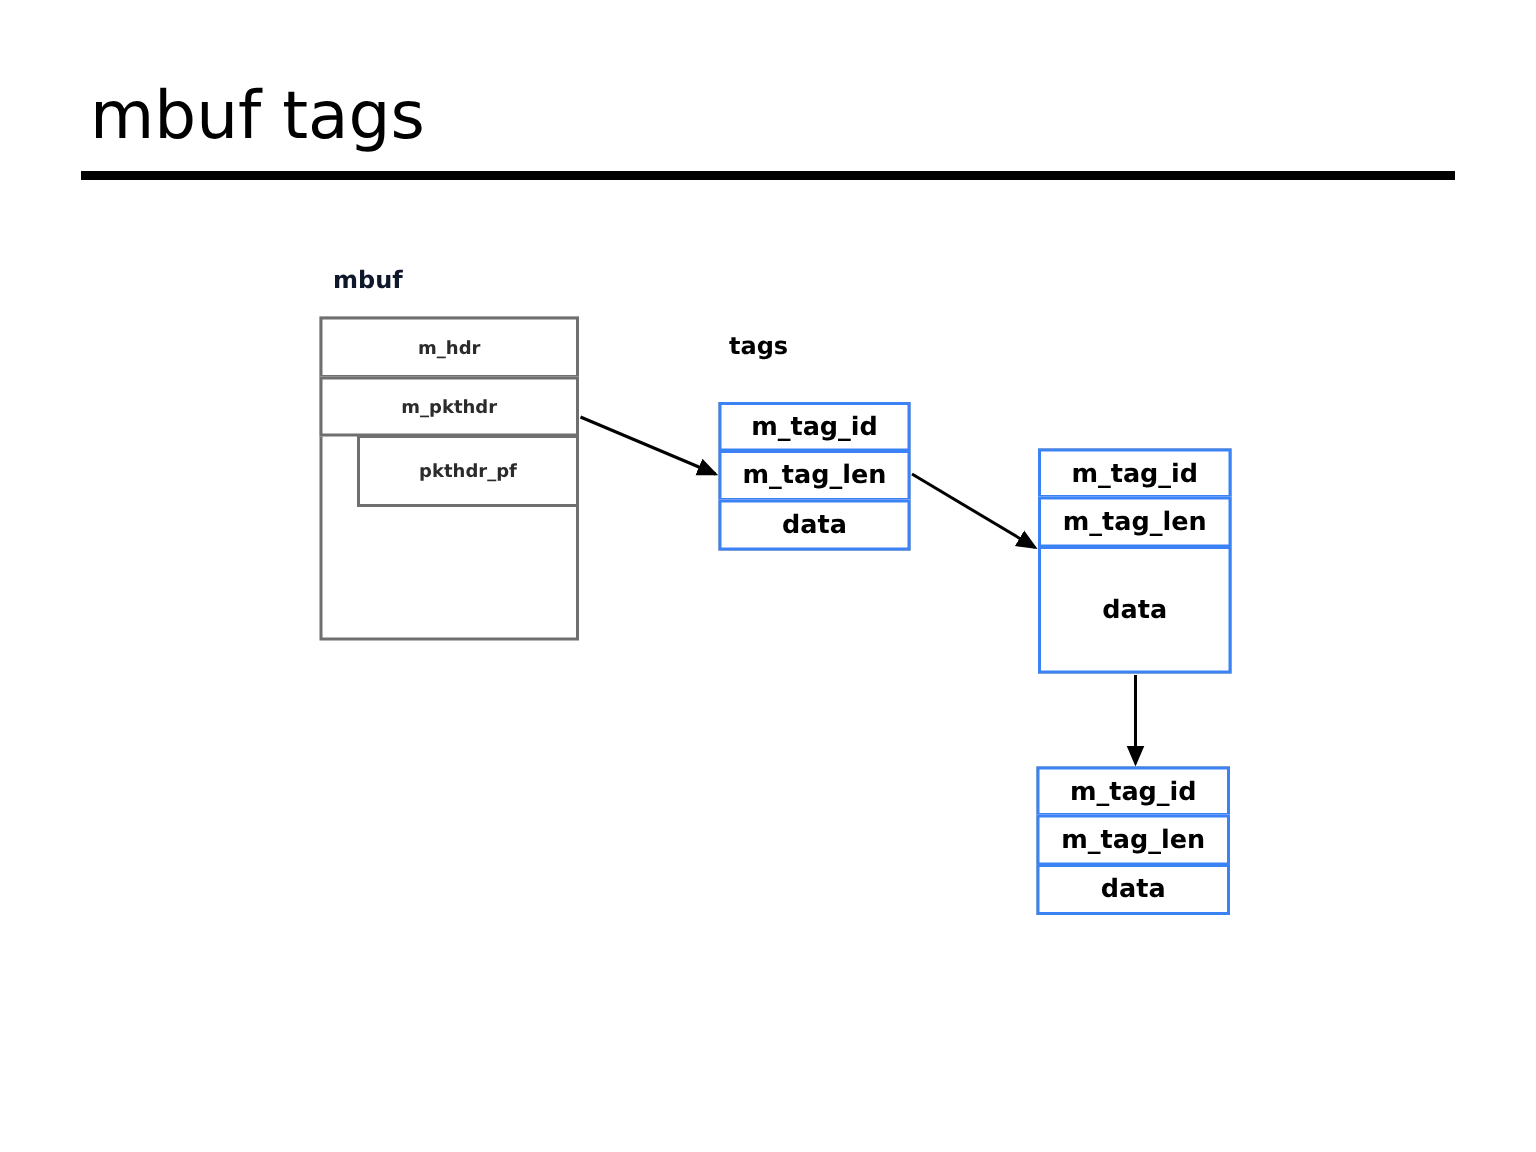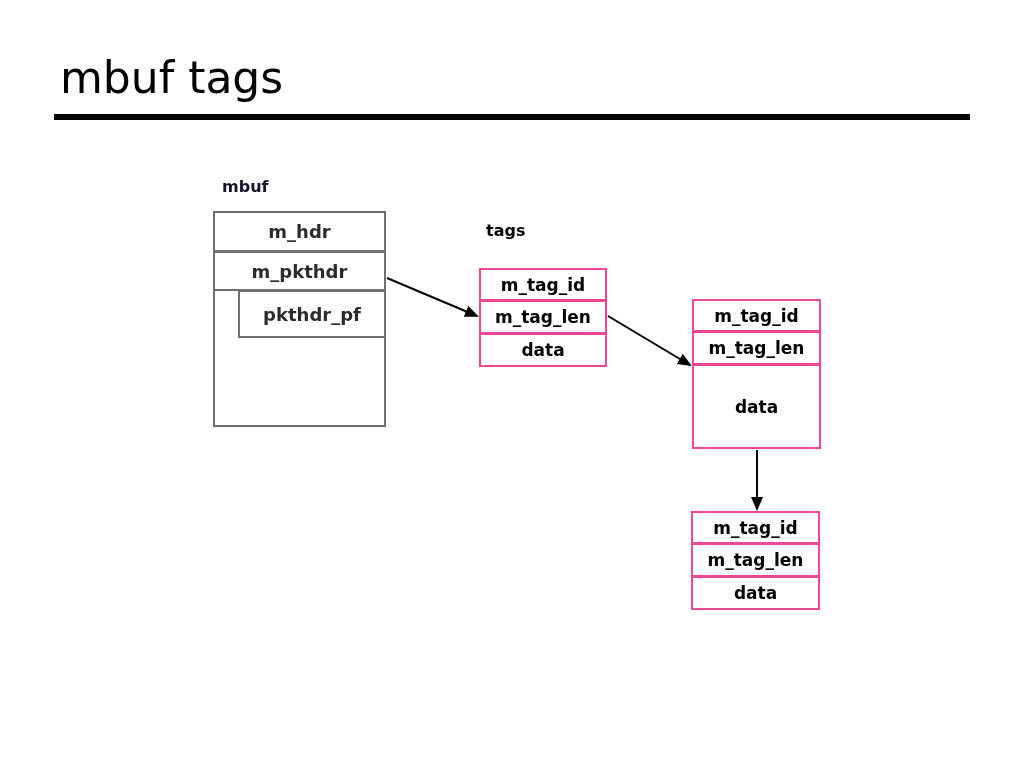--- a/index.html
+++ b/index.html
@@ -63,41 +63,41 @@
     background: #ffffff;
   }
   .mbuf-row {
     position: absolute;
     box-sizing: border-box;
     border: 2px solid #6f6f6f;
     background: #ffffff;
     display: flex;
     align-items: center;
     justify-content: center;
-    font-size: 18px;
+    font-size: 12px;
     font-weight: bold;
     color: #2b2b2b;
   }
 
   #mbuf-outer   { left: 213px; top: 211px; width: 173px; height: 216px; }
   #mbuf-m-hdr   { left: 213px; top: 211px; width: 173px; height: 41px; }
   #mbuf-m-pkthdr{ left: 213px; top: 251px; width: 173px; height: 40px; }
   #mbuf-pkthdr-pf{left: 238px; top: 290px; width: 148px; height: 48px; }
 
   
   .mtag-box {
     position: absolute;
     box-sizing: border-box;
     border: 3px solid #000000;
     background: #ffffff;
   }
   .mtag-row {
     position: absolute;
     box-sizing: border-box;
-    border: 2px solid #ec4899;
+    border: 2px solid #3b82f6;
     background: #ffffff;
     display: flex;
     align-items: center;
     justify-content: center;
     font-size: 17px;
     font-weight: bold;
     color: #000000;
   }
 
   

